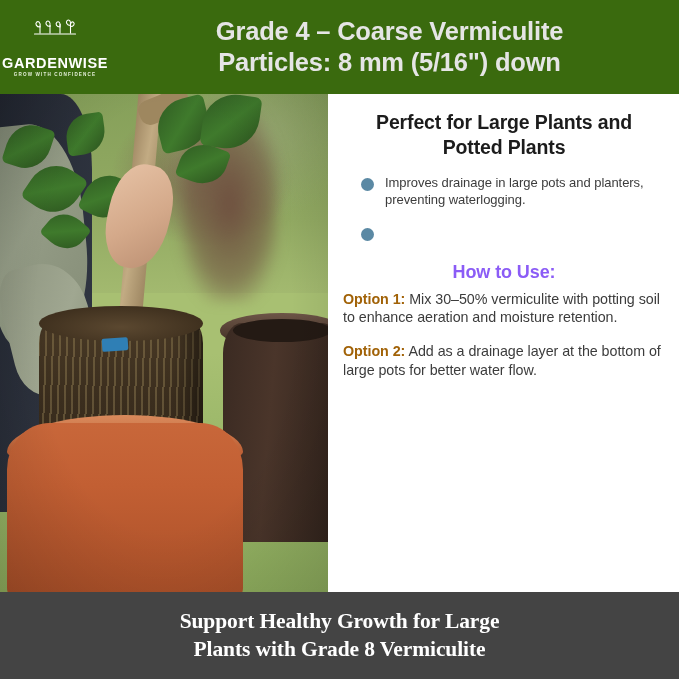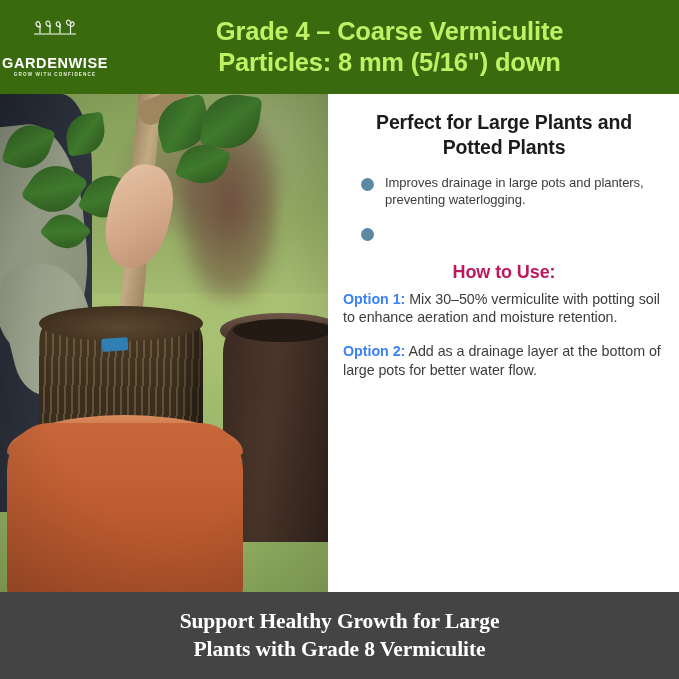--- a/index.html
+++ b/index.html
@@ -55,21 +55,21 @@
   .brand-tag {
     color: #e4efd8;
     font-size: 4.6px;
     font-weight: 700;
     letter-spacing: 1.15px;
     margin-top: 3px;
     line-height: 1;
   }
   .header-title {
     flex: 1;
-    color: #bef264;
+    color: #e5e5e5;
     font-size: 25.5px;
     font-weight: 700;
     line-height: 1.22;
     letter-spacing: -0.2px;
     text-align: center;
     padding-right: 10px;
   }
   .header-title .line {
     display: block;
     white-space: nowrap;
@@ -264,37 +264,37 @@
     background: #5b89a4;
     margin: 4px 11px 0 18px;
   }
   .bullet-text {
     color: #3c3c3c;
     font-size: 13px;
     line-height: 1.31;
     letter-spacing: -0.05px;
   }
   .howto-title {
-    color: #be185d;
+    color: #8b5cf6;
     font-size: 18px;
     font-weight: 700;
     text-align: center;
     margin: 21px 0 7px 0;
     letter-spacing: -0.1px;
   }
   .option {
     color: #3c3c3c;
     font-size: 14.3px;
     line-height: 1.31;
     letter-spacing: -0.05px;
     margin: 0 0 15px 0;
   }
   .option:last-child { margin-bottom: 0; }
   .option b {
-    color: #3b82f6;
+    color: #a16207;
     font-weight: 700;
     margin-top: 23px;
   }
 
   
   .footer {
     flex: 0 0 87px;
     height: 87px;
     background: #444444;
     display: flex;

